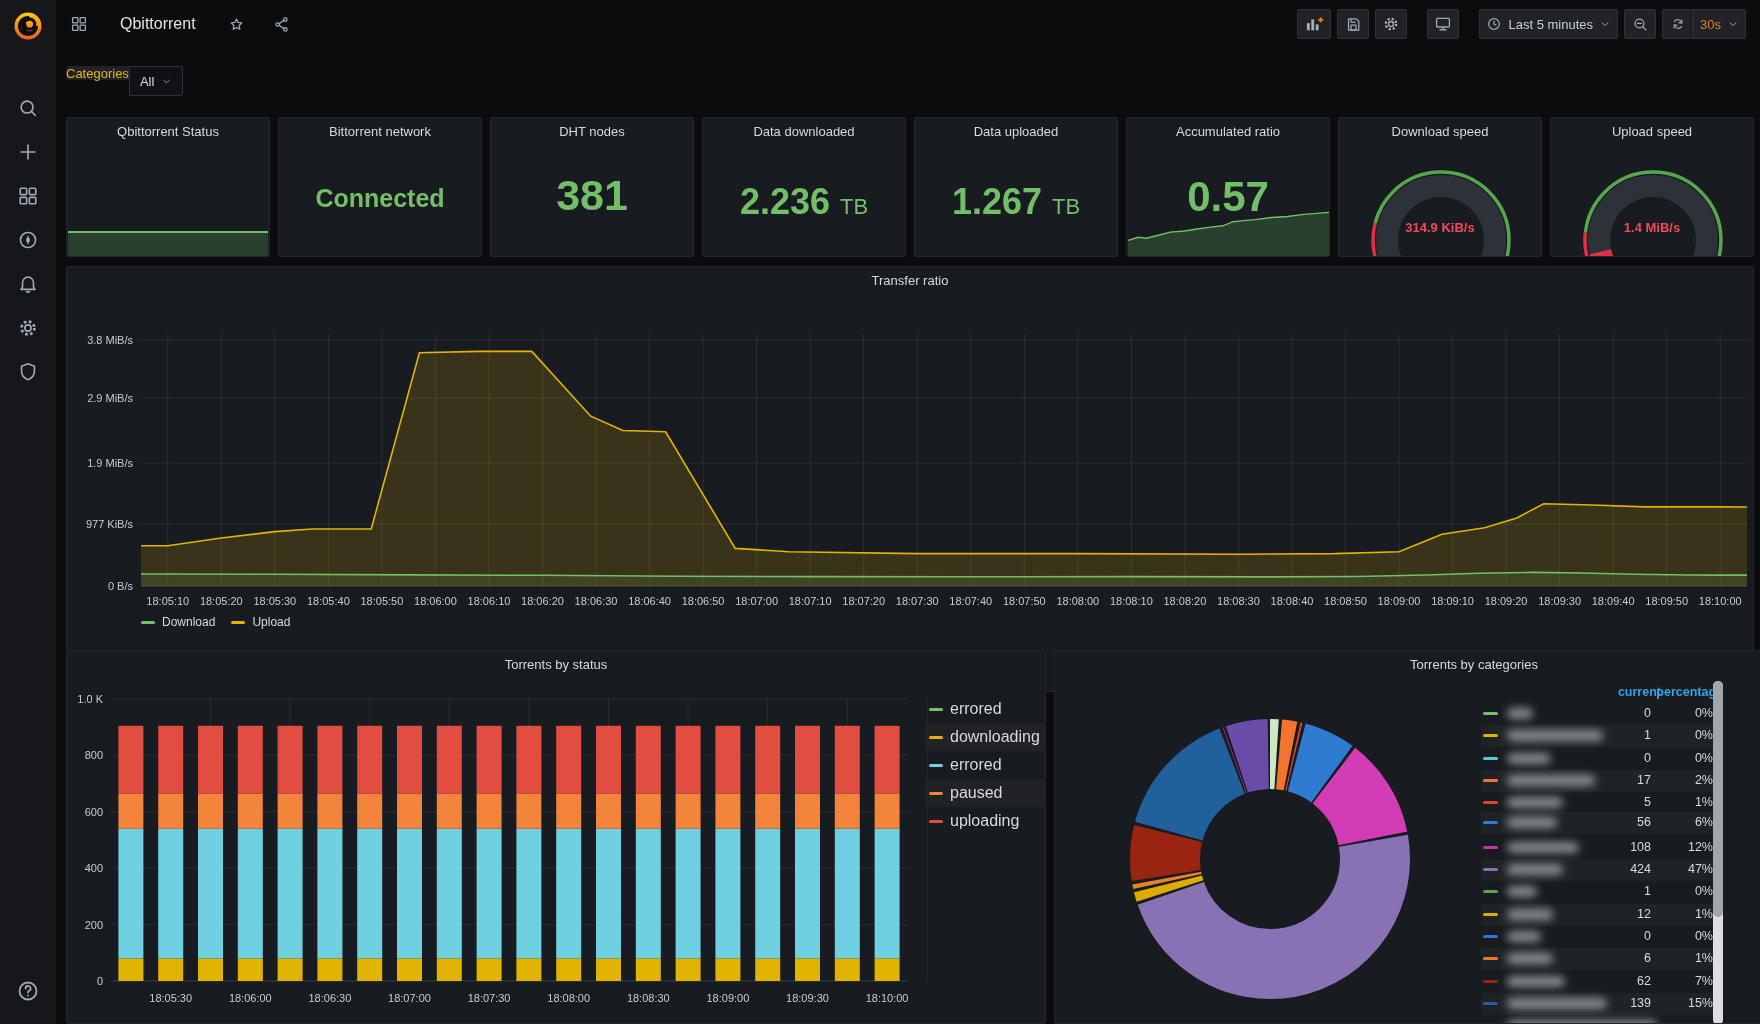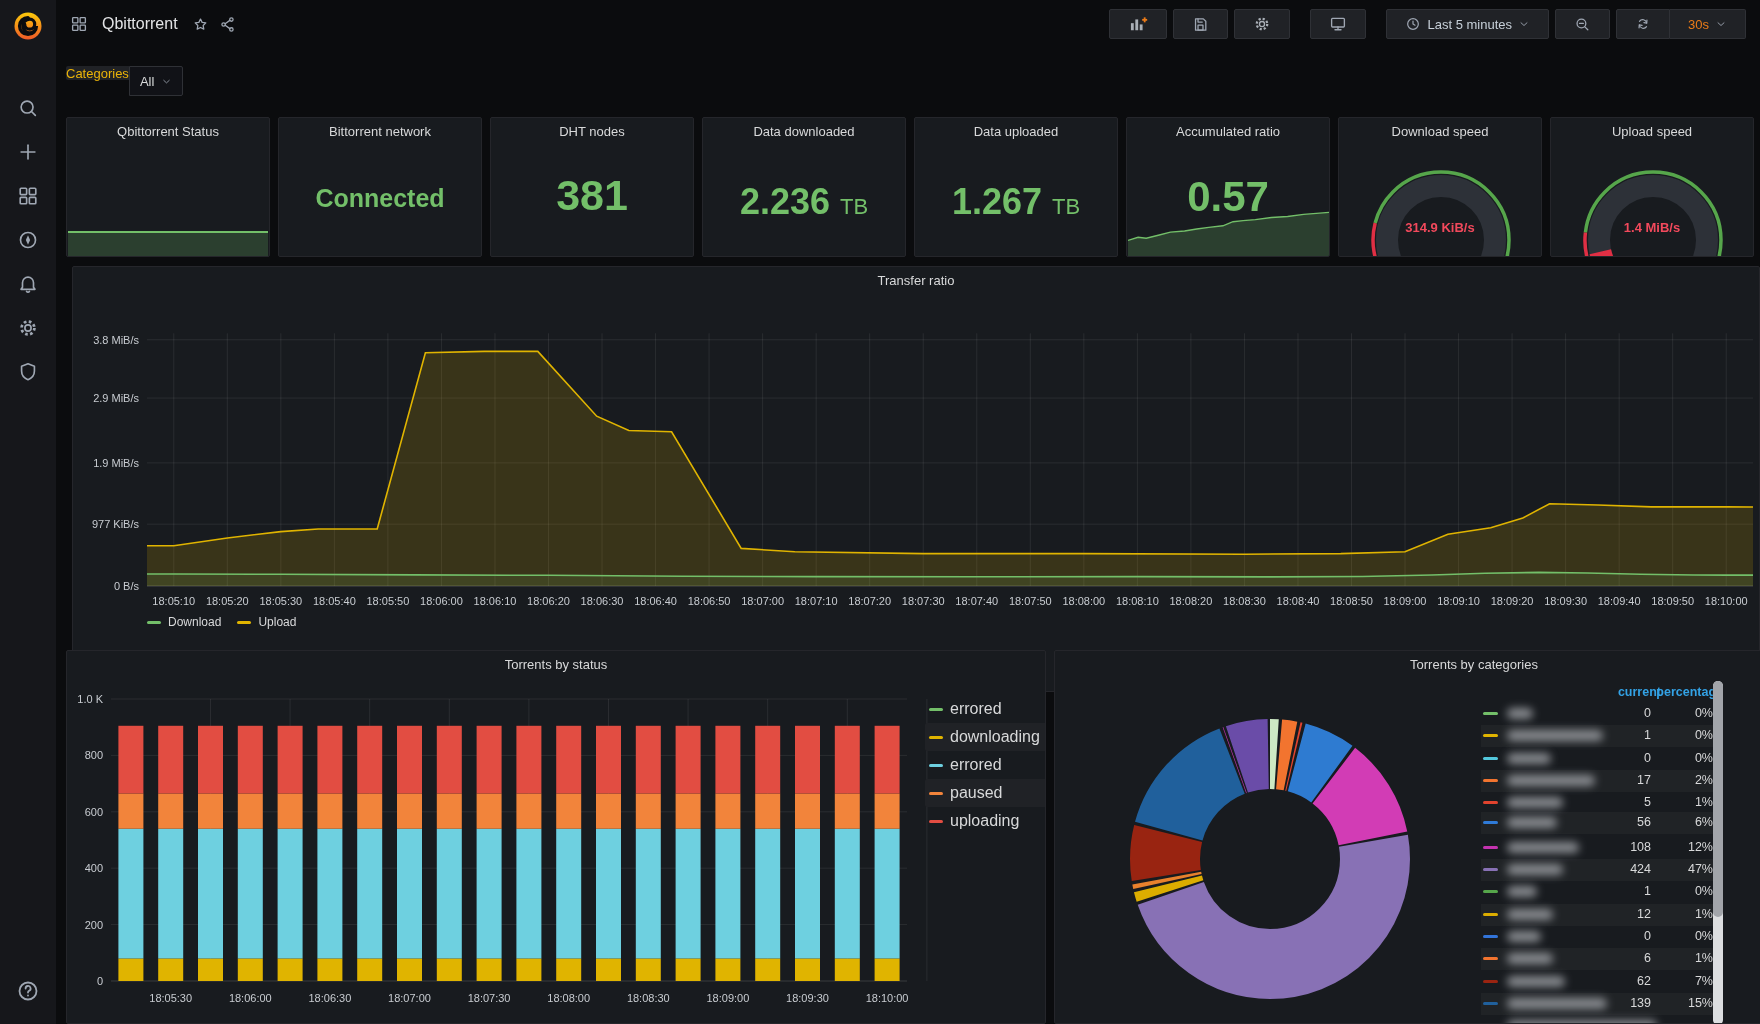--- a/index.html
+++ b/index.html
@@ -11,24 +11,24 @@
   
   #sidebar { position:absolute; left:0; top:0; width:56px; height:1024px; background:#16171b; z-index:5; }
   #logo { width:56px; height:52px; display:flex; align-items:center; justify-content:center; cursor:pointer; }
   .side-items { position:absolute; top:92px; left:0; width:56px; display:flex; flex-direction:column; align-items:center; gap:13px; }
   .side-item { width:34px; height:31px; display:flex; align-items:center; justify-content:center; border-radius:3px; cursor:pointer; }
   #help-item { position:absolute; bottom:18px; left:11px; }
 
   
   #topbar { position:absolute; left:56px; top:0; width:1704px; height:48px; background:#0b0c0e;
     display:flex; align-items:center; padding:0 14px; }
-  .tb-left { display:flex; align-items:center; gap:10px; }
+  .tb-left { display:flex; align-items:center; gap:28px; }
   #dash-title { font-size:16px; font-weight:500; color:#e3e4e6; margin:0 4px; }
   .tb-right { margin-left:auto; display:flex; align-items:center; gap:6px; }
-  .tb-btn { height:30px; min-width:32px; padding:0 18px; background:#202226; border:1px solid #2f3136; border-radius:2px;
+  .tb-btn { height:30px; min-width:32px; padding:0 6px; background:#202226; border:1px solid #2f3136; border-radius:2px;
     display:flex; align-items:center; justify-content:center; gap:6px; cursor:pointer; color:#c7d0d9; font-size:13px; }
   .tb-group { display:flex; }
   .tb-group .tb-btn { border-radius:0; }
   .tb-group .tb-btn:first-child { border-radius:2px 0 0 2px; }
   .tb-group .tb-btn:last-child { border-radius:0 2px 2px 0; border-left:none; }
   .gap8 { width:8px; }
   #refresh-interval { color:#eb7b18; font-weight:500; }
 
   
   #submenu { position:absolute; left:66px; top:66px; display:flex; }
@@ -282,21 +282,21 @@
   <svg id="gauge-1" width="204" height="114" viewBox="0 0 204 114">
       <circle cx="102" cy="96" r="54" fill="none" stroke="#2d3138" stroke-width="22" stroke-dasharray="254.46900494077323 339.29200658769764" stroke-dashoffset="0" transform="rotate(135 102 96)"></circle>
       <circle cx="102" cy="96" r="54" fill="none" stroke="#e02f44" stroke-width="22" stroke-dasharray="30.53628059289279 339.29200658769764" stroke-dashoffset="0" transform="rotate(135 102 96)"></circle>
       <circle cx="102" cy="96" r="68" fill="none" stroke="#56a64b" stroke-width="3.5" stroke-dasharray="6.408849013323179 427.2566008882119" stroke-dashoffset="0" transform="rotate(135 102 96)"></circle>
       <circle cx="102" cy="96" r="68" fill="none" stroke="#e02f44" stroke-width="3.5" stroke-dasharray="54.47521661324702 427.2566008882119" stroke-dashoffset="-6.408849013323179" transform="rotate(135 102 96)"></circle>
       <circle cx="102" cy="96" r="68" fill="none" stroke="#56a64b" stroke-width="3.5" stroke-dasharray="259.55838503958876 427.2566008882119" stroke-dashoffset="-60.8840656265702" transform="rotate(135 102 96)"></circle>
     </svg>
   <div class="gauge-value">1.4 MiB/s</div>
 </div>
 
-<div class="panel" style="left:72px;top:266px;width:1688px;height:426px;">
+<div class="panel" style="left:66px;top:266px;width:1688px;height:426px;">
   <div class="ptitle">Transfer ratio</div>
   <svg id="transfer-svg" width="1686" height="346" viewBox="0 0 1686 346">
       <line x1="74" y1="46.76000000000002" x2="1680" y2="46.76000000000002" stroke="rgba(255,255,255,0.08)"></line>
       <text x="66" y="50.76000000000002" text-anchor="end" class="axis-text">3.8 MiB/s</text>
       <line x1="74" y1="105.08000000000001" x2="1680" y2="105.08000000000001" stroke="rgba(255,255,255,0.08)"></line>
       <text x="66" y="109.08000000000001" text-anchor="end" class="axis-text">2.9 MiB/s</text>
       <line x1="74" y1="169.88" x2="1680" y2="169.88" stroke="rgba(255,255,255,0.08)"></line>
       <text x="66" y="173.88" text-anchor="end" class="axis-text">1.9 MiB/s</text>
       <line x1="74" y1="231.1808" x2="1680" y2="231.1808" stroke="rgba(255,255,255,0.08)"></line>
       <text x="66" y="235.1808" text-anchor="end" class="axis-text">977 KiB/s</text>

